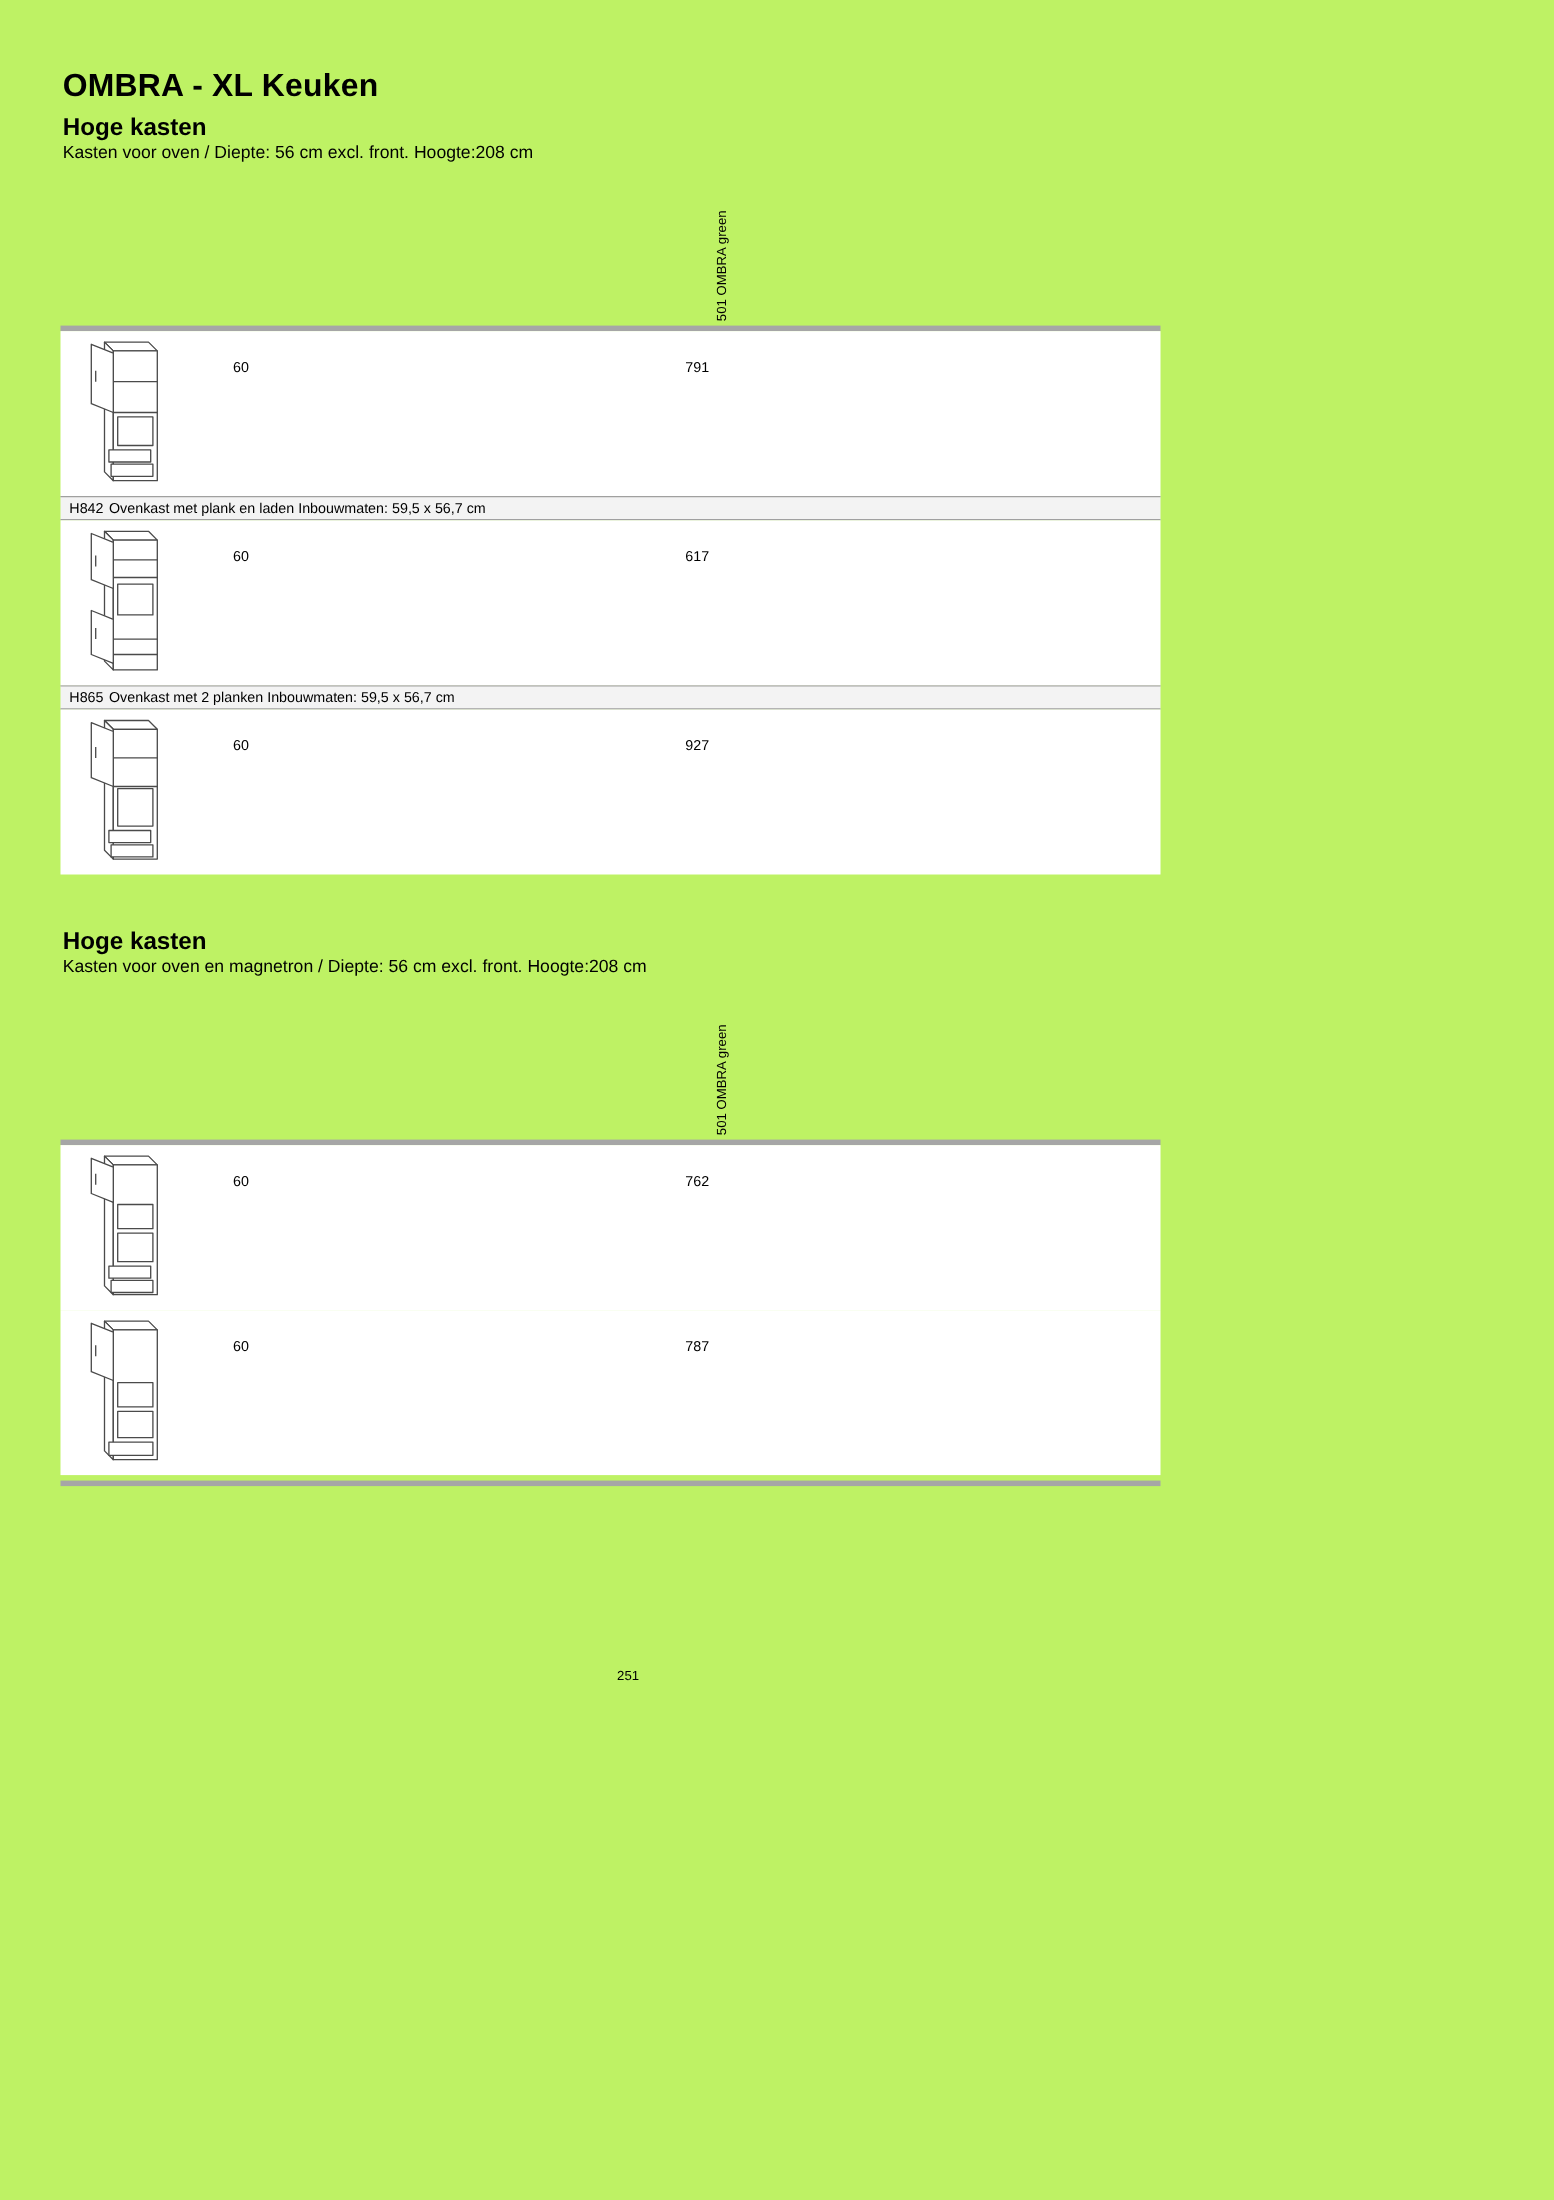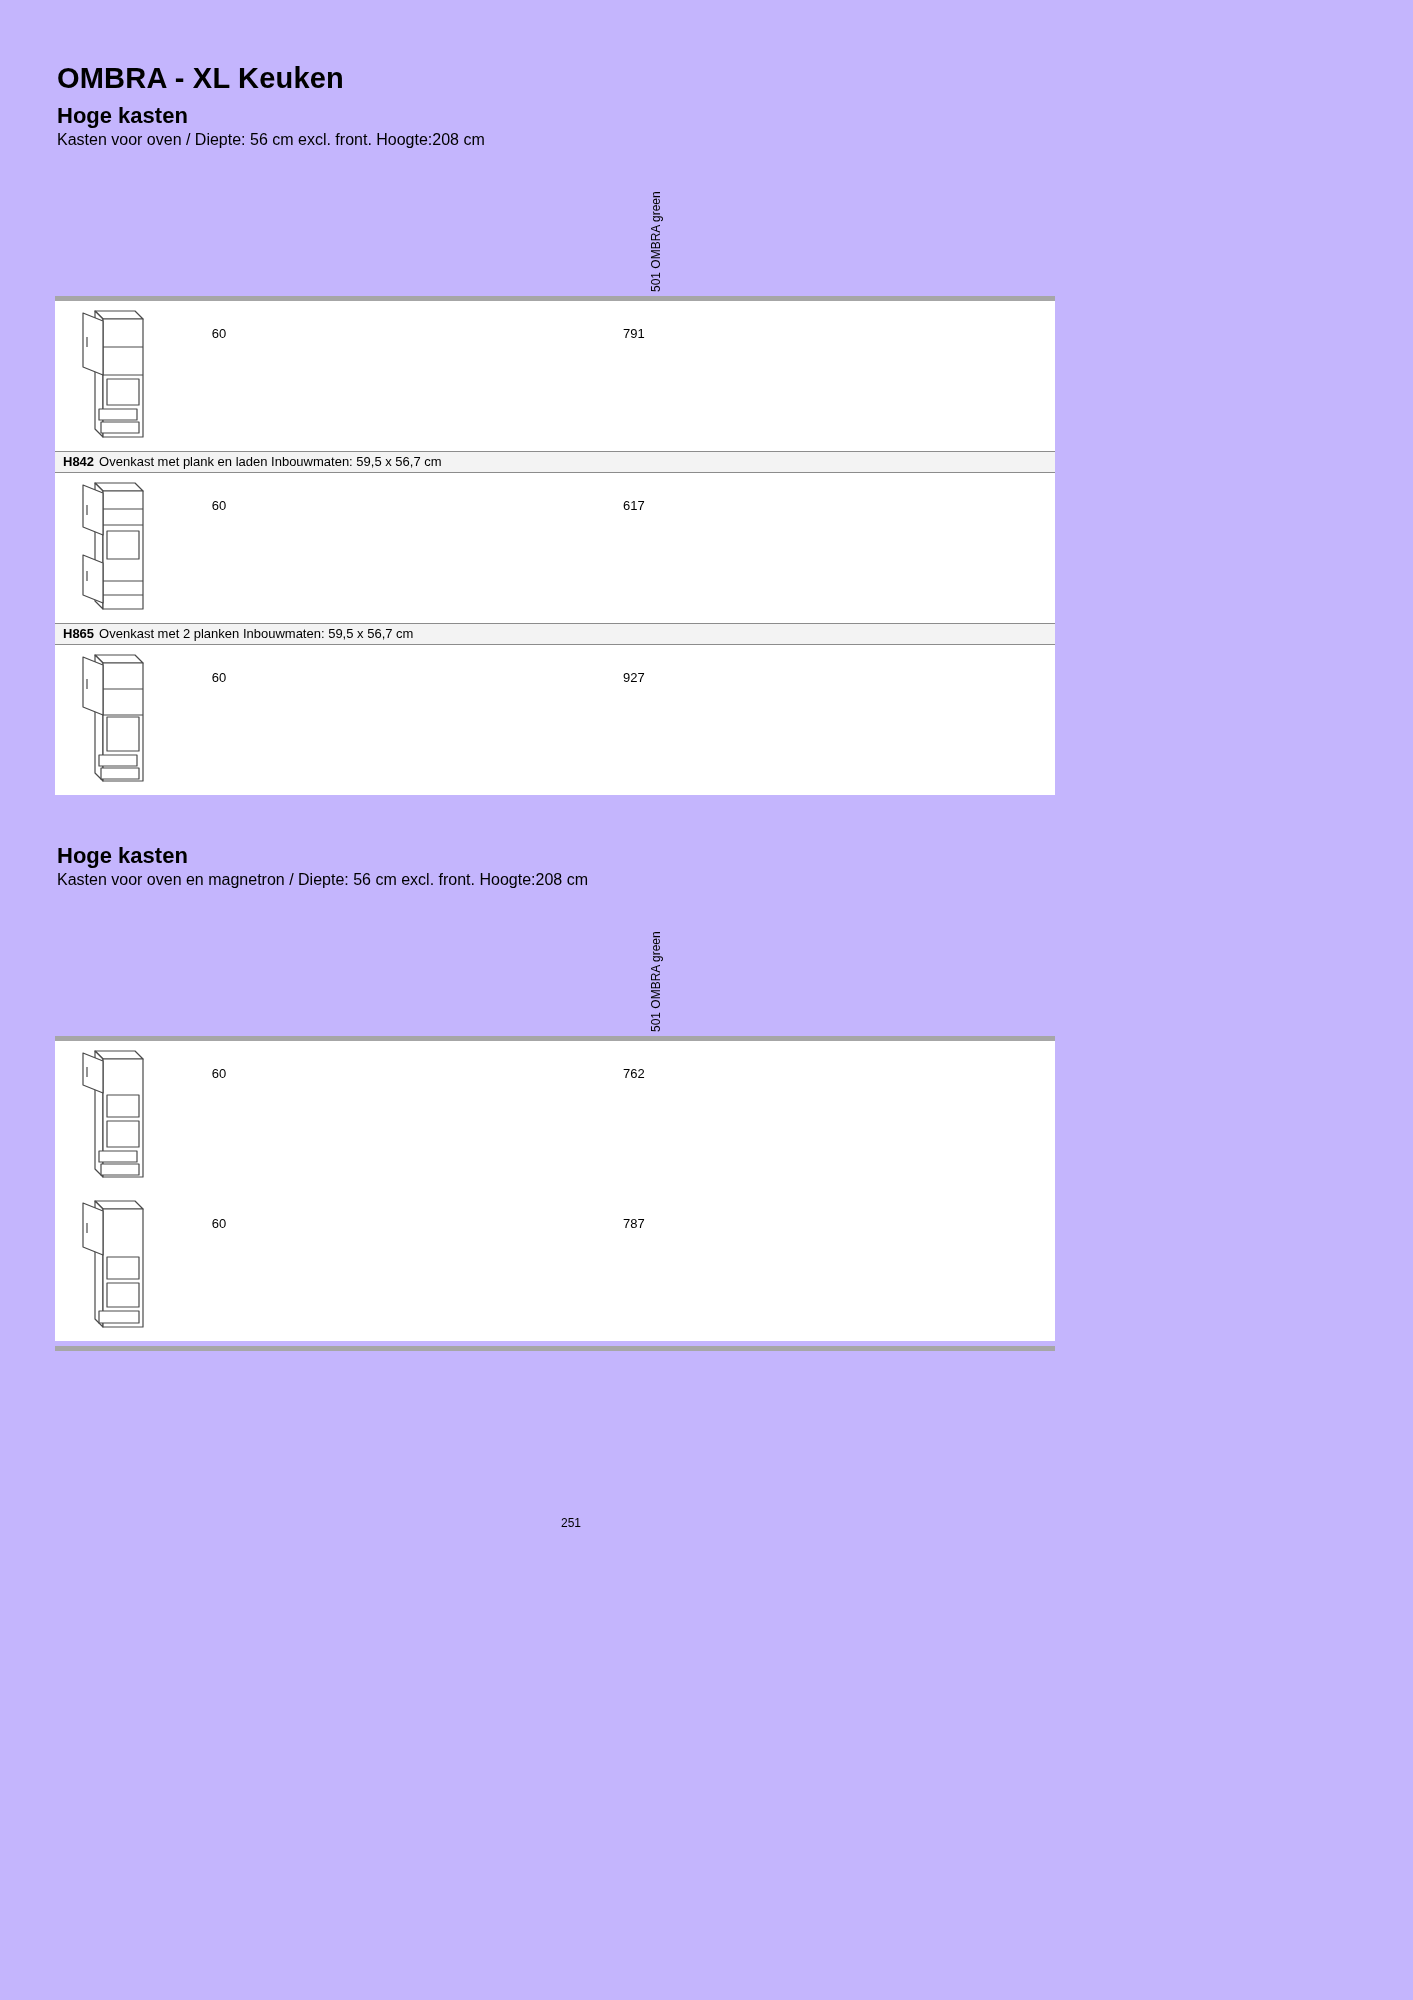--- a/index.html
+++ b/index.html
@@ -2,21 +2,21 @@
 <html><head>
 <meta charset="utf-8">
 <style>
   * { margin:0; padding:0; box-sizing:border-box; }
   html,body { background:#fff; }
   body {
     width:1413px; height:2000px; position:relative;
     font-family:"Liberation Sans", sans-serif; color:#000;
     overflow:hidden;
   }
-  .page { position:absolute; inset:0; background:#c4b5fd;padding-left:36px; }
+  .page { position:absolute; inset:0; background:#bef264;padding-left:36px; }
 
   .title { position:absolute; left:57px; top:62px; font-size:29px; font-weight:bold; letter-spacing:0.2px; }
   .section-heading { position:absolute; left:57px; font-size:22px; font-weight:bold; }
   .section-sub { position:absolute; left:57px; font-size:16px; }
 
   .vert-header {
     position:absolute; width:18px;
     font-size:12px; color:#000;
     writing-mode:vertical-rl; transform:rotate(180deg);
     white-space:nowrap;
@@ -34,21 +34,21 @@
     position:absolute; left:568px; top:25px; width:70px;
     text-align:left; font-size:13px;
   }
   .caption {
     height:22px; line-height:20px;
     background:#f3f3f3;
     border-top:1px solid #8c8c8c; border-bottom:1px solid #8c8c8c;
     font-size:13px; padding-left:8px;
     white-space:nowrap; overflow:hidden;
   }
-  .caption .code { font-weight:bold; margin-right:5px; }
+  .caption .code { font-weight:normal; margin-right:5px; }
   .bottom-bar { height:5px; background:#a6a6a6; margin-top:5px; }
 
   .page-number {
     position:absolute; left:71px; width:1000px; top:1516px;
     text-align:center; font-size:12px;
   }
 
   svg.cab { display:block; }
   svg.cab .ln { fill:none; stroke:#4a4a4a; stroke-width:1.2; stroke-linejoin:round; }
   svg.cab .fc { fill:#ffffff; stroke:#4a4a4a; stroke-width:1.2; stroke-linejoin:round; }

